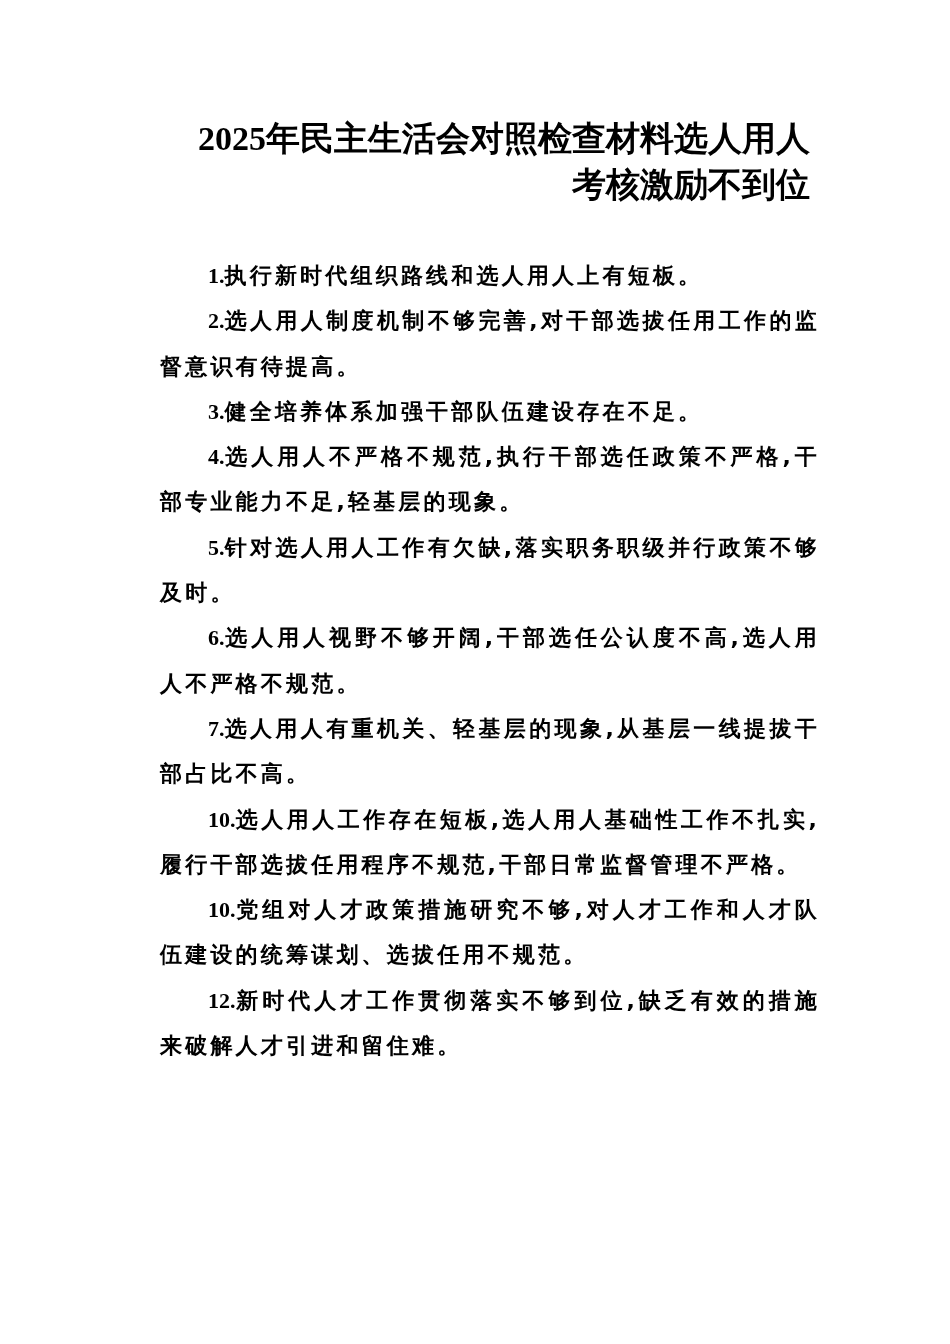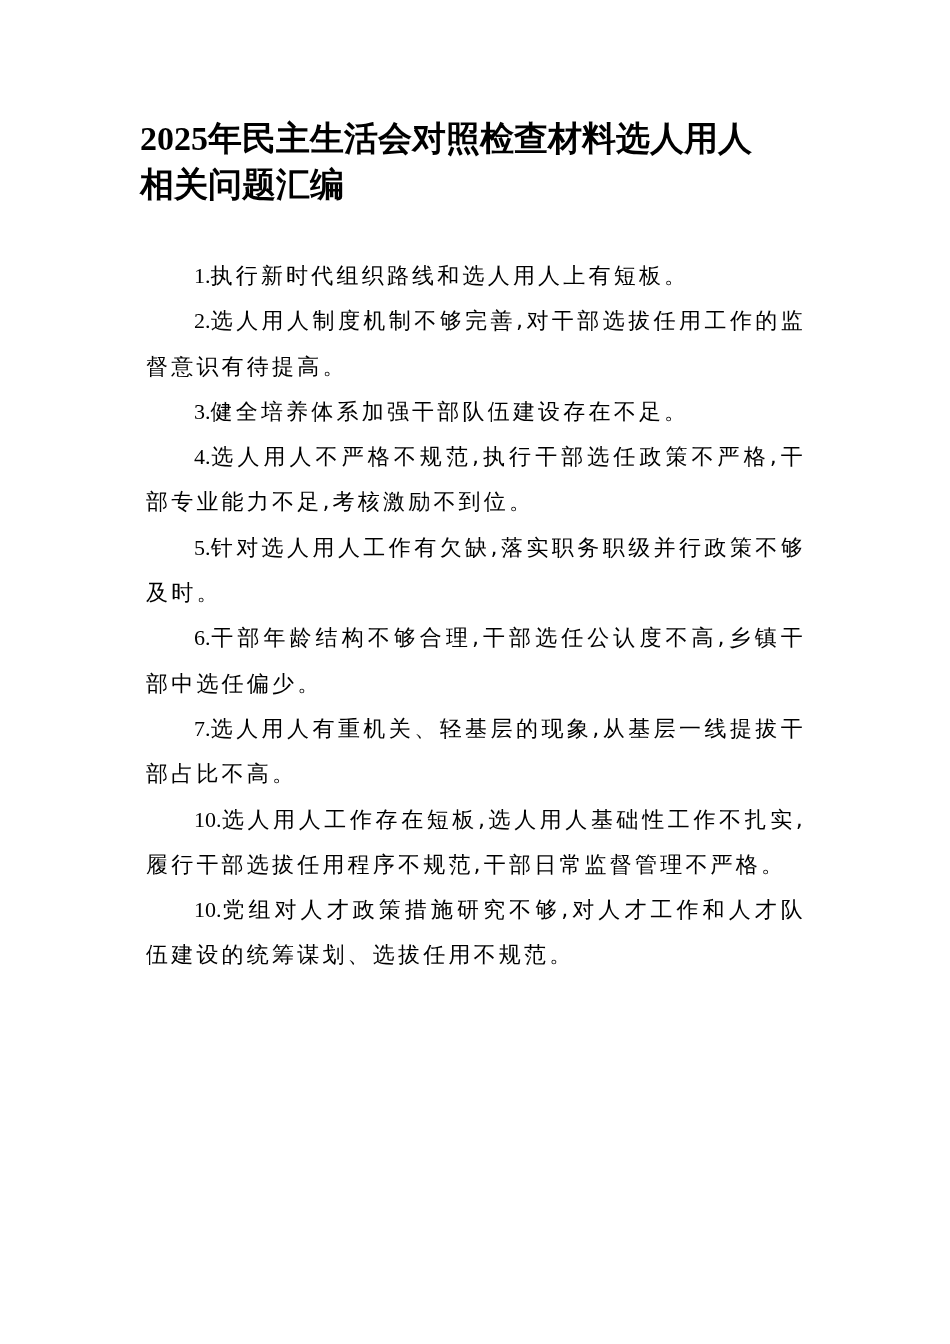--- a/index.html
+++ b/index.html
@@ -21,33 +21,34 @@
       top: 0;
       width: 950px;
       height: 1344px;
       background: #ffffff;
     }
     .title {
       position: absolute;
       left: 140px;
       top: 116px;
       width: 670px;
-      text-align: left;
+      text-align: right;
       font-weight: bold;
       font-size: 34px;
       line-height: 46px;
       letter-spacing: 0px;
       font-family: "Liberation Serif", "DejaVu Serif", serif;
     }
     .title .line { display: block; white-space: nowrap; }
     .body {
       position: absolute;
-      left: 146px;
+      left: 160px;
       top: 253px;
       width: 660px;
+      font-weight: bold;
     }
     .para {
       margin: 0;
       font-size: 22px;
       line-height: 45.3px;
       text-indent: 48px;
       text-align: justify;
       letter-spacing: 3.2px;
       font-family: "DejaVu Sans", "Liberation Sans", sans-serif;
     }
@@ -55,27 +56,28 @@
       font-family: "Liberation Serif", "DejaVu Serif", serif;
       letter-spacing: 0;
     }
   </style>
 </head>
 <body>
 
 <div class="page">
   <div class="title">
     <span class="line">2025年民主生活会对照检查材料选人用人</span>
-    <span class="line">相关问题汇编</span>
+    <span class="line">考核激励不到位</span>
   </div>
 
   <div class="body">
     <p class="para"><span class="num">1.</span><span>执行新时代组织路线和选人用人上有短板。</span></p>
     <p class="para"><span class="num">2.</span><span>选人用人制度机制不够完善,对干部选拔任用工作的监督意识有待提高。</span></p>
     <p class="para"><span class="num">3.</span><span>健全培养体系加强干部队伍建设存在不足。</span></p>
-    <p class="para"><span class="num">4.</span><span>选人用人不严格不规范,执行干部选任政策不严格,干部专业能力不足,考核激励不到位。</span></p>
+    <p class="para"><span class="num">4.</span><span>选人用人不严格不规范,执行干部选任政策不严格,干部专业能力不足,轻基层的现象。</span></p>
     <p class="para"><span class="num">5.</span><span>针对选人用人工作有欠缺,落实职务职级并行政策不够及时。</span></p>
-    <p class="para"><span class="num">6.</span><span>干部年龄结构不够合理,干部选任公认度不高,乡镇干部中选任偏少。</span></p>
+    <p class="para"><span class="num">6.</span><span>选人用人视野不够开阔,干部选任公认度不高,选人用人不严格不规范。</span></p>
     <p class="para"><span class="num">7.</span><span>选人用人有重机关、轻基层的现象,从基层一线提拔干部占比不高。</span></p>
     <p class="para"><span class="num">10.</span><span>选人用人工作存在短板,选人用人基础性工作不扎实,履行干部选拔任用程序不规范,干部日常监督管理不严格。</span></p>
     <p class="para"><span class="num">10.</span><span>党组对人才政策措施研究不够,对人才工作和人才队伍建设的统筹谋划、选拔任用不规范。</span></p>
+    <p class="para"><span class="num">12.</span><span>新时代人才工作贯彻落实不够到位,缺乏有效的措施来破解人才引进和留住难。</span></p>
   </div>
 </div>
 
 </body></html>

